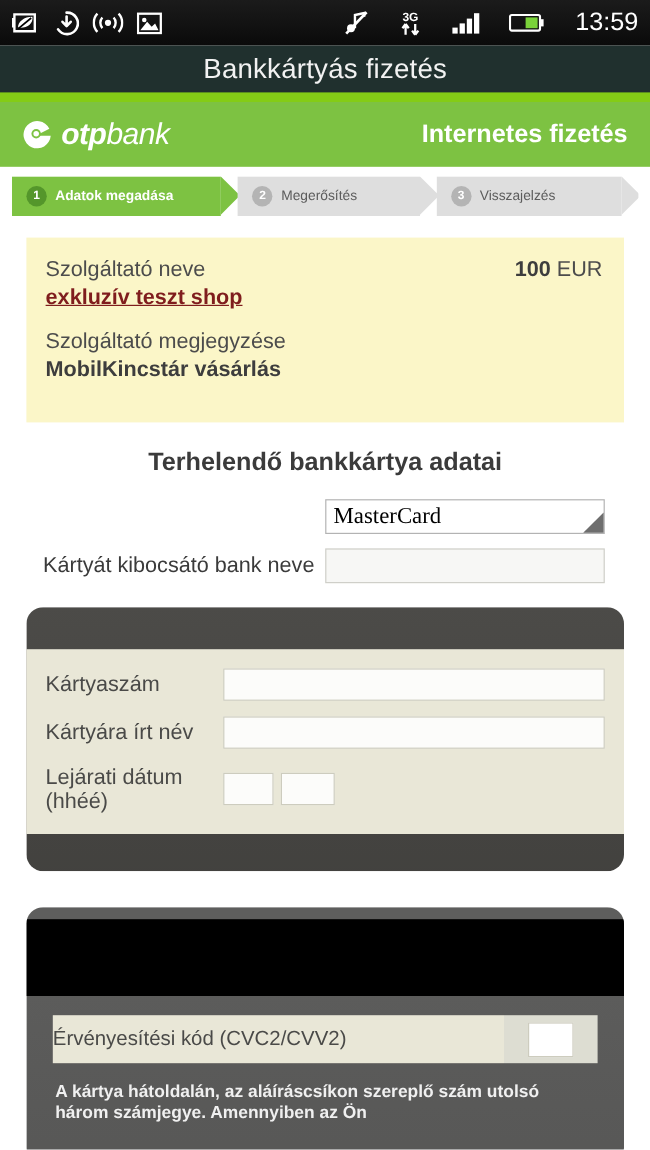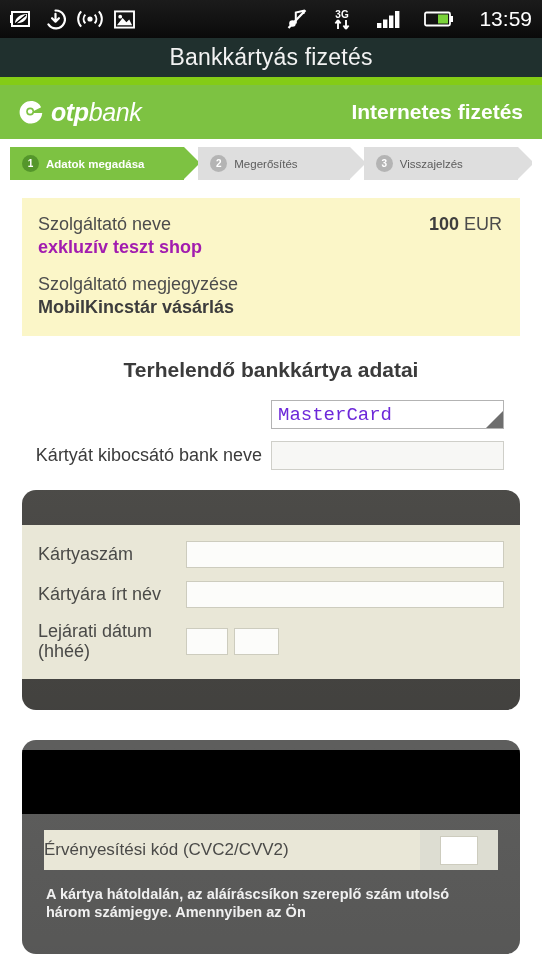--- a/index.html
+++ b/index.html
@@ -92,49 +92,49 @@
   }
   .step.active .step-num { background: #54962b; }
   .step-1 { width: 190px; }
   .step-2 { width: 165px; }
   .step-3 { width: 168px; }
 
   
   .infobox {
     margin: 18px 22px 0 22px;
     background: #fbf6c8;
-    padding: 16px 18px 18px 16px;
+    padding: 16px 18px 34px 16px;
     position: relative;
   }
   .info-row { display: flex; align-items: flex-start; }
   .info-label { font-size: 18px; color: #4c4c4c; }
   .info-value { font-size: 18px; font-weight: bold; color: #3d3d3d; margin-top: 2px; }
-  .info-value.accent { color: #a21caf; }
+  .info-value.accent { color: #7f1d1d; text-decoration: underline; }
   .amount { margin-left: auto; font-size: 18px; color: #4c4c4c; white-space: nowrap; }
   .amount b { color: #3d3d3d; font-weight: bold; }
   .info-block-2 { margin-top: 16px; }
 
   
   .section-title {
     text-align: center; font-size: 21px; font-weight: bold;
     color: #3b3b3b; margin: 22px 0 18px 0;
   }
 
   
   .form-row {
     display: flex; align-items: center; justify-content: flex-end;
     margin: 0 38px 12px 20px;
   }
   .form-row label {
     font-size: 18px; color: #3b3b3b; margin-right: 9px; text-align: right;
   }
   .sel-wrap { position: relative; width: 233px; }
   select.fld, input.fld {
-    font-family: Liberation Mono, monospace;
-    font-size: 19px; color: #6d28d9;
+    font-family: Liberation Serif, serif;
+    font-size: 19px; color: #000000;
     width: 233px; height: 29px;
     padding: 0 6px;
     border: 1px solid #b3b3b3;
     background: #ffffff;
     border-radius: 0;
     -webkit-appearance: none; appearance: none;
     outline: none;
   }
   input.fld.empty { background: #f7f7f5; border-color: #cfcfc9; }
   .sel-corner {

